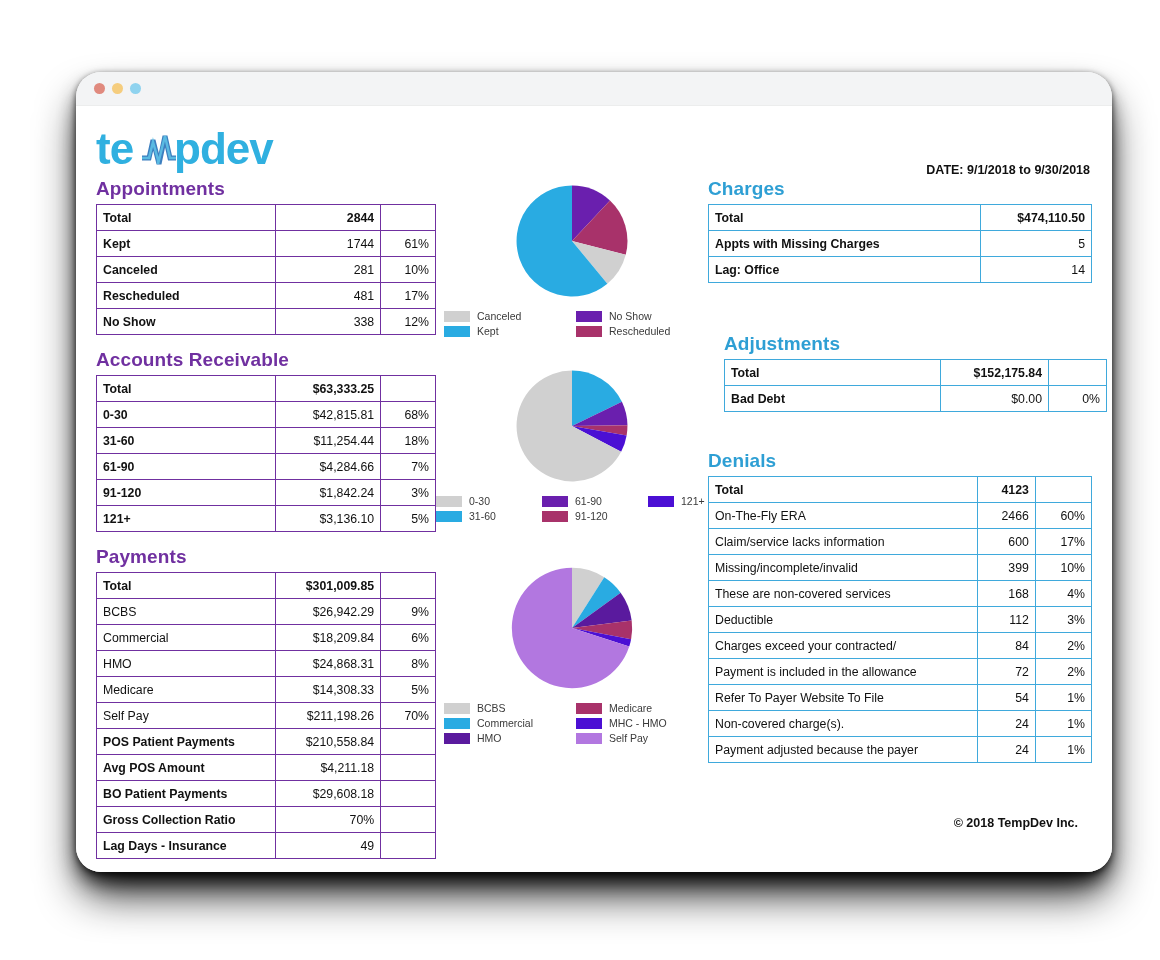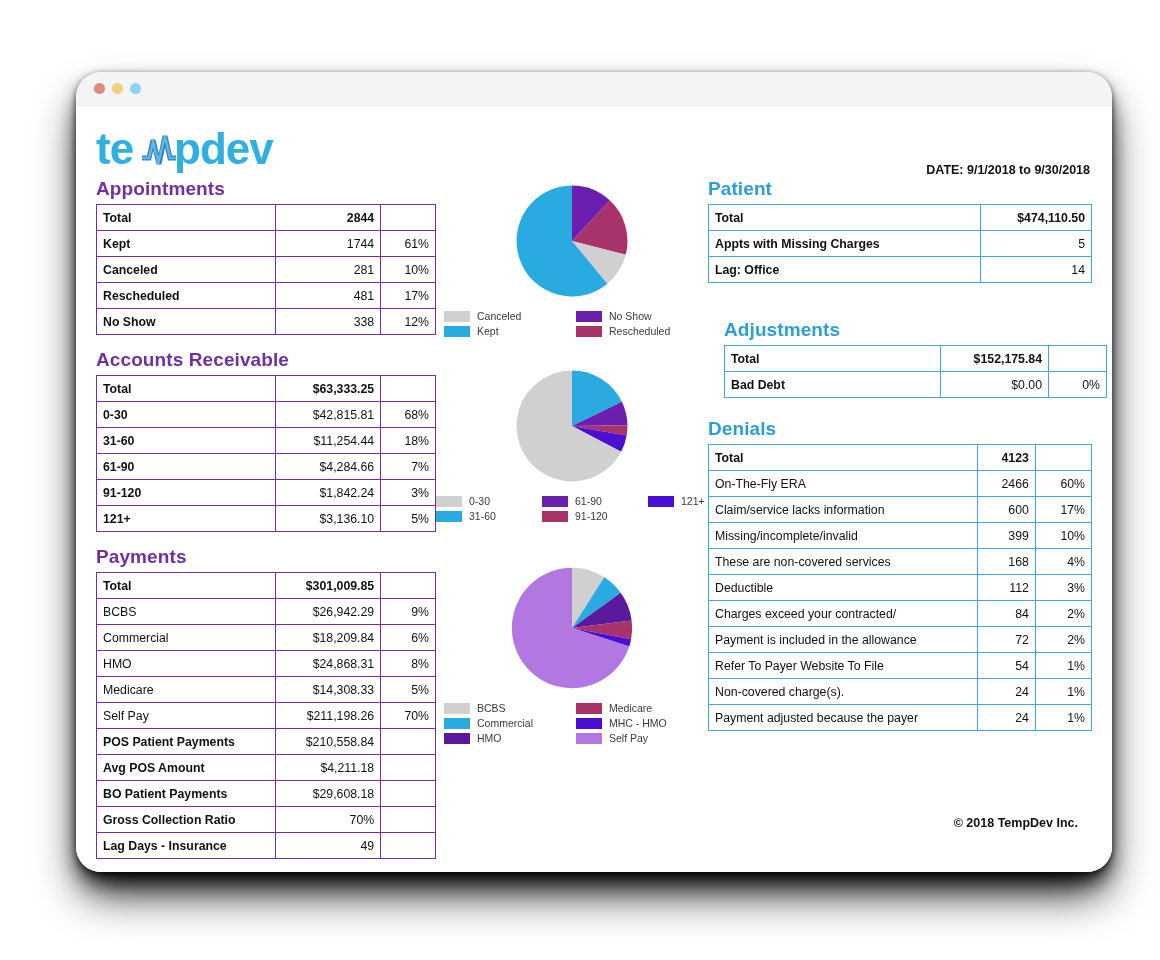--- a/index.html
+++ b/index.html
@@ -473,21 +473,21 @@
                   <span>Self Pay</span>
                 </div>
               </div>
           </div>
 
         </div>
 
         <div class="col-right">
 
           <div class="section">
-            <div class="section-title blue">Patient</div>
+            <div class="section-title blue">Charges</div>
             <table class="data blue t-chg">
               <colgroup>
                   <col class="c1">
                   <col class="c2">
                 </colgroup>
               <tbody id="tb-charges">
                   <tr>
                     <td class="lbl">Total</td>
                     <td class="val-b">$474,110.50</td>
                   </tr>
@@ -496,21 +496,21 @@
                     <td class="val">5</td>
                   </tr>
                   <tr>
                     <td class="lbl">Lag: Office</td>
                     <td class="val">14</td>
                   </tr>
                 </tbody>
             </table>
           </div>
 
-          <div class="section" style="margin-top:36px;padding-left:16px;">
+          <div class="section" style="margin-top:50px;padding-left:16px;">
             <div class="section-title blue">Adjustments</div>
             <table class="data blue t-adj">
               <colgroup>
                   <col class="c1">
                   <col class="c2">
                   <col class="c3">
                 </colgroup>
               <tbody id="tb-adjustments">
                   <tr>
                     <td class="lbl">Total</td>
@@ -519,21 +519,21 @@
                   </tr>
                   <tr>
                     <td class="lbl">Bad Debt</td>
                     <td class="val">$0.00</td>
                     <td class="pct">0%</td>
                   </tr>
                 </tbody>
             </table>
           </div>
 
-          <div class="section" style="margin-top:20px;">
+          <div class="section" style="margin-top:38px;">
             <div class="section-title blue">Denials</div>
             <table class="data blue t-den">
               <colgroup>
                   <col class="c1">
                   <col class="c2">
                   <col class="c3">
                 </colgroup>
               <tbody id="tb-denials">
                   <tr>
                     <td class="lbl">Total</td>

